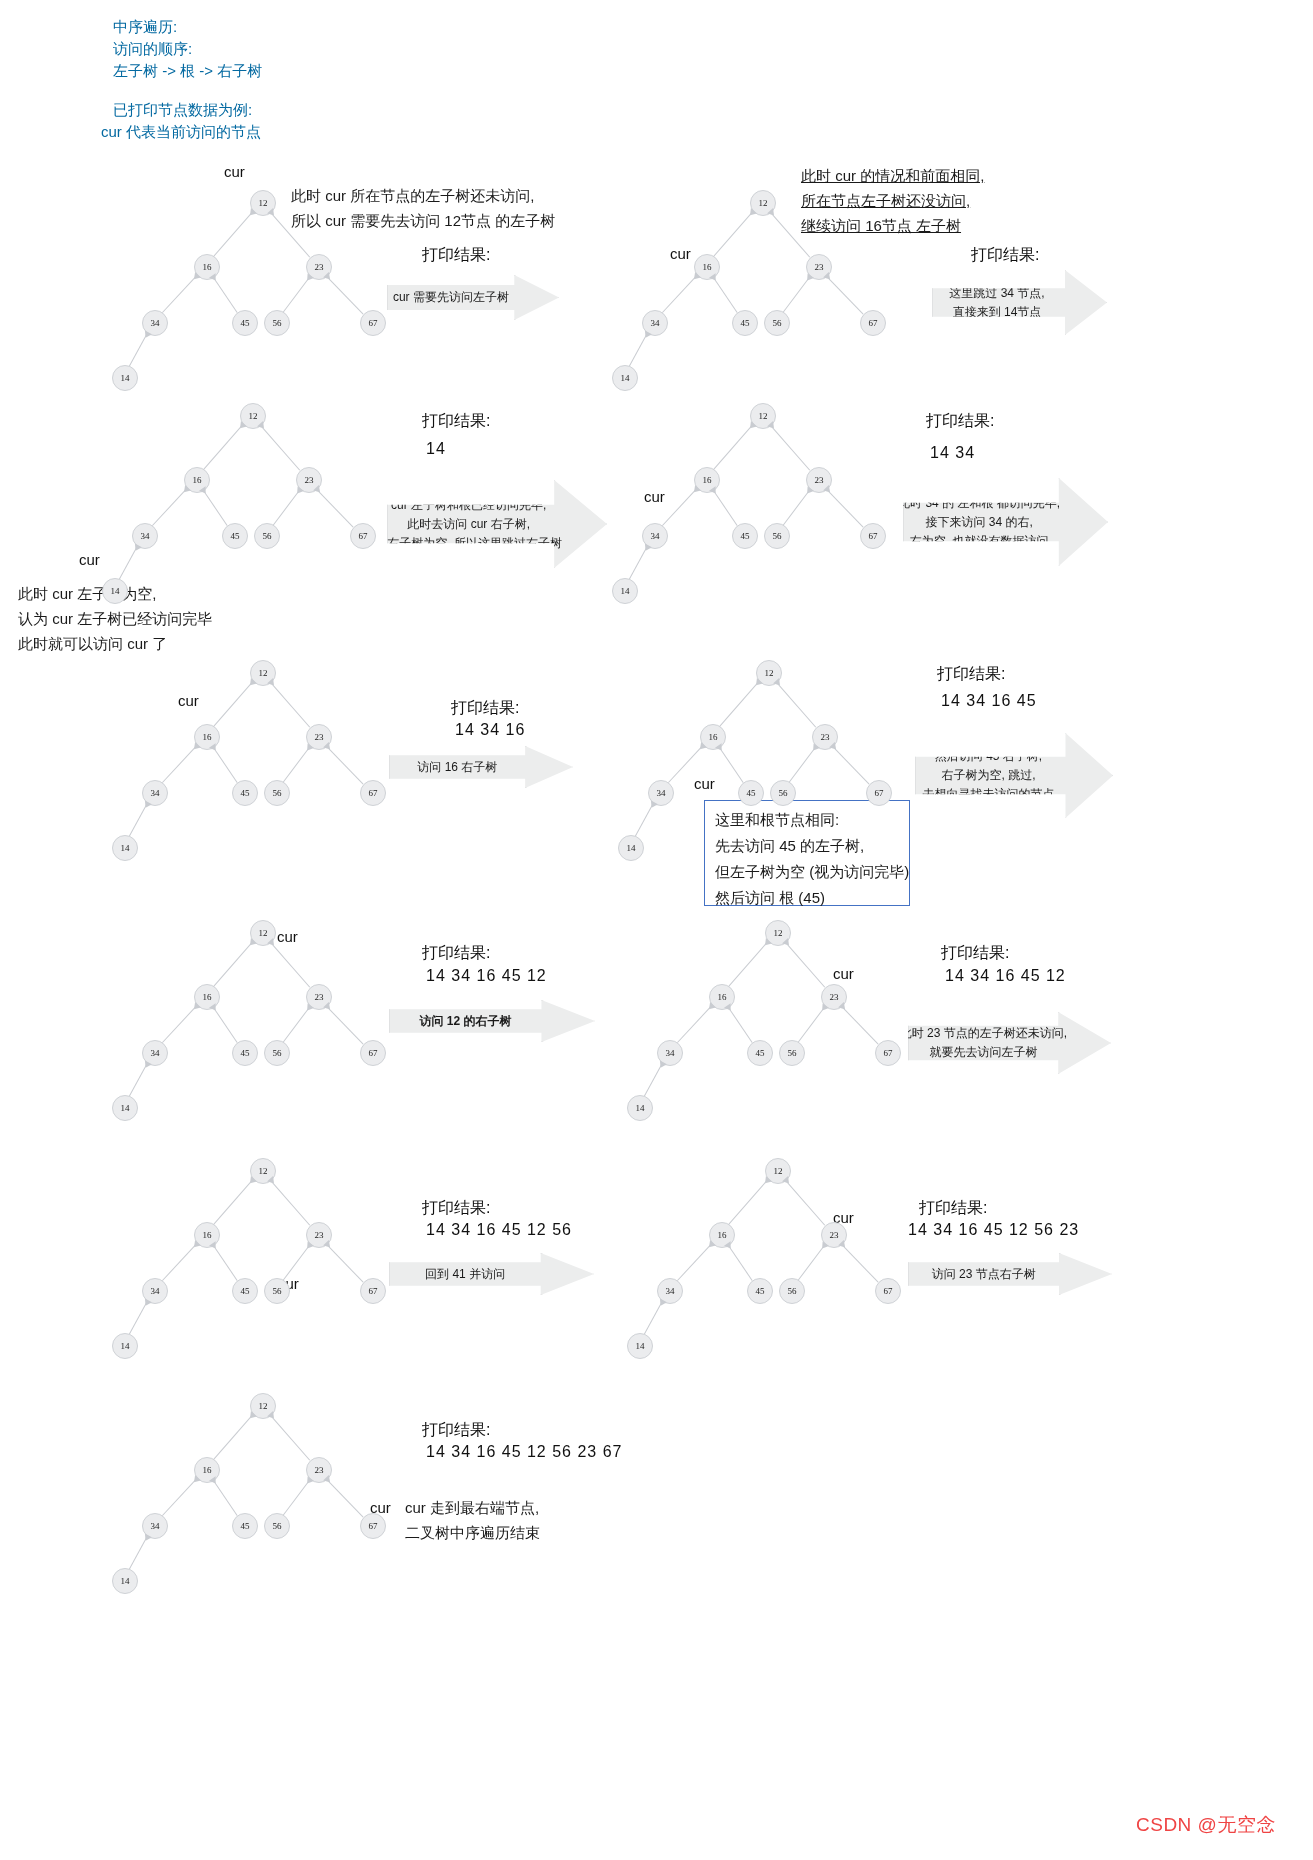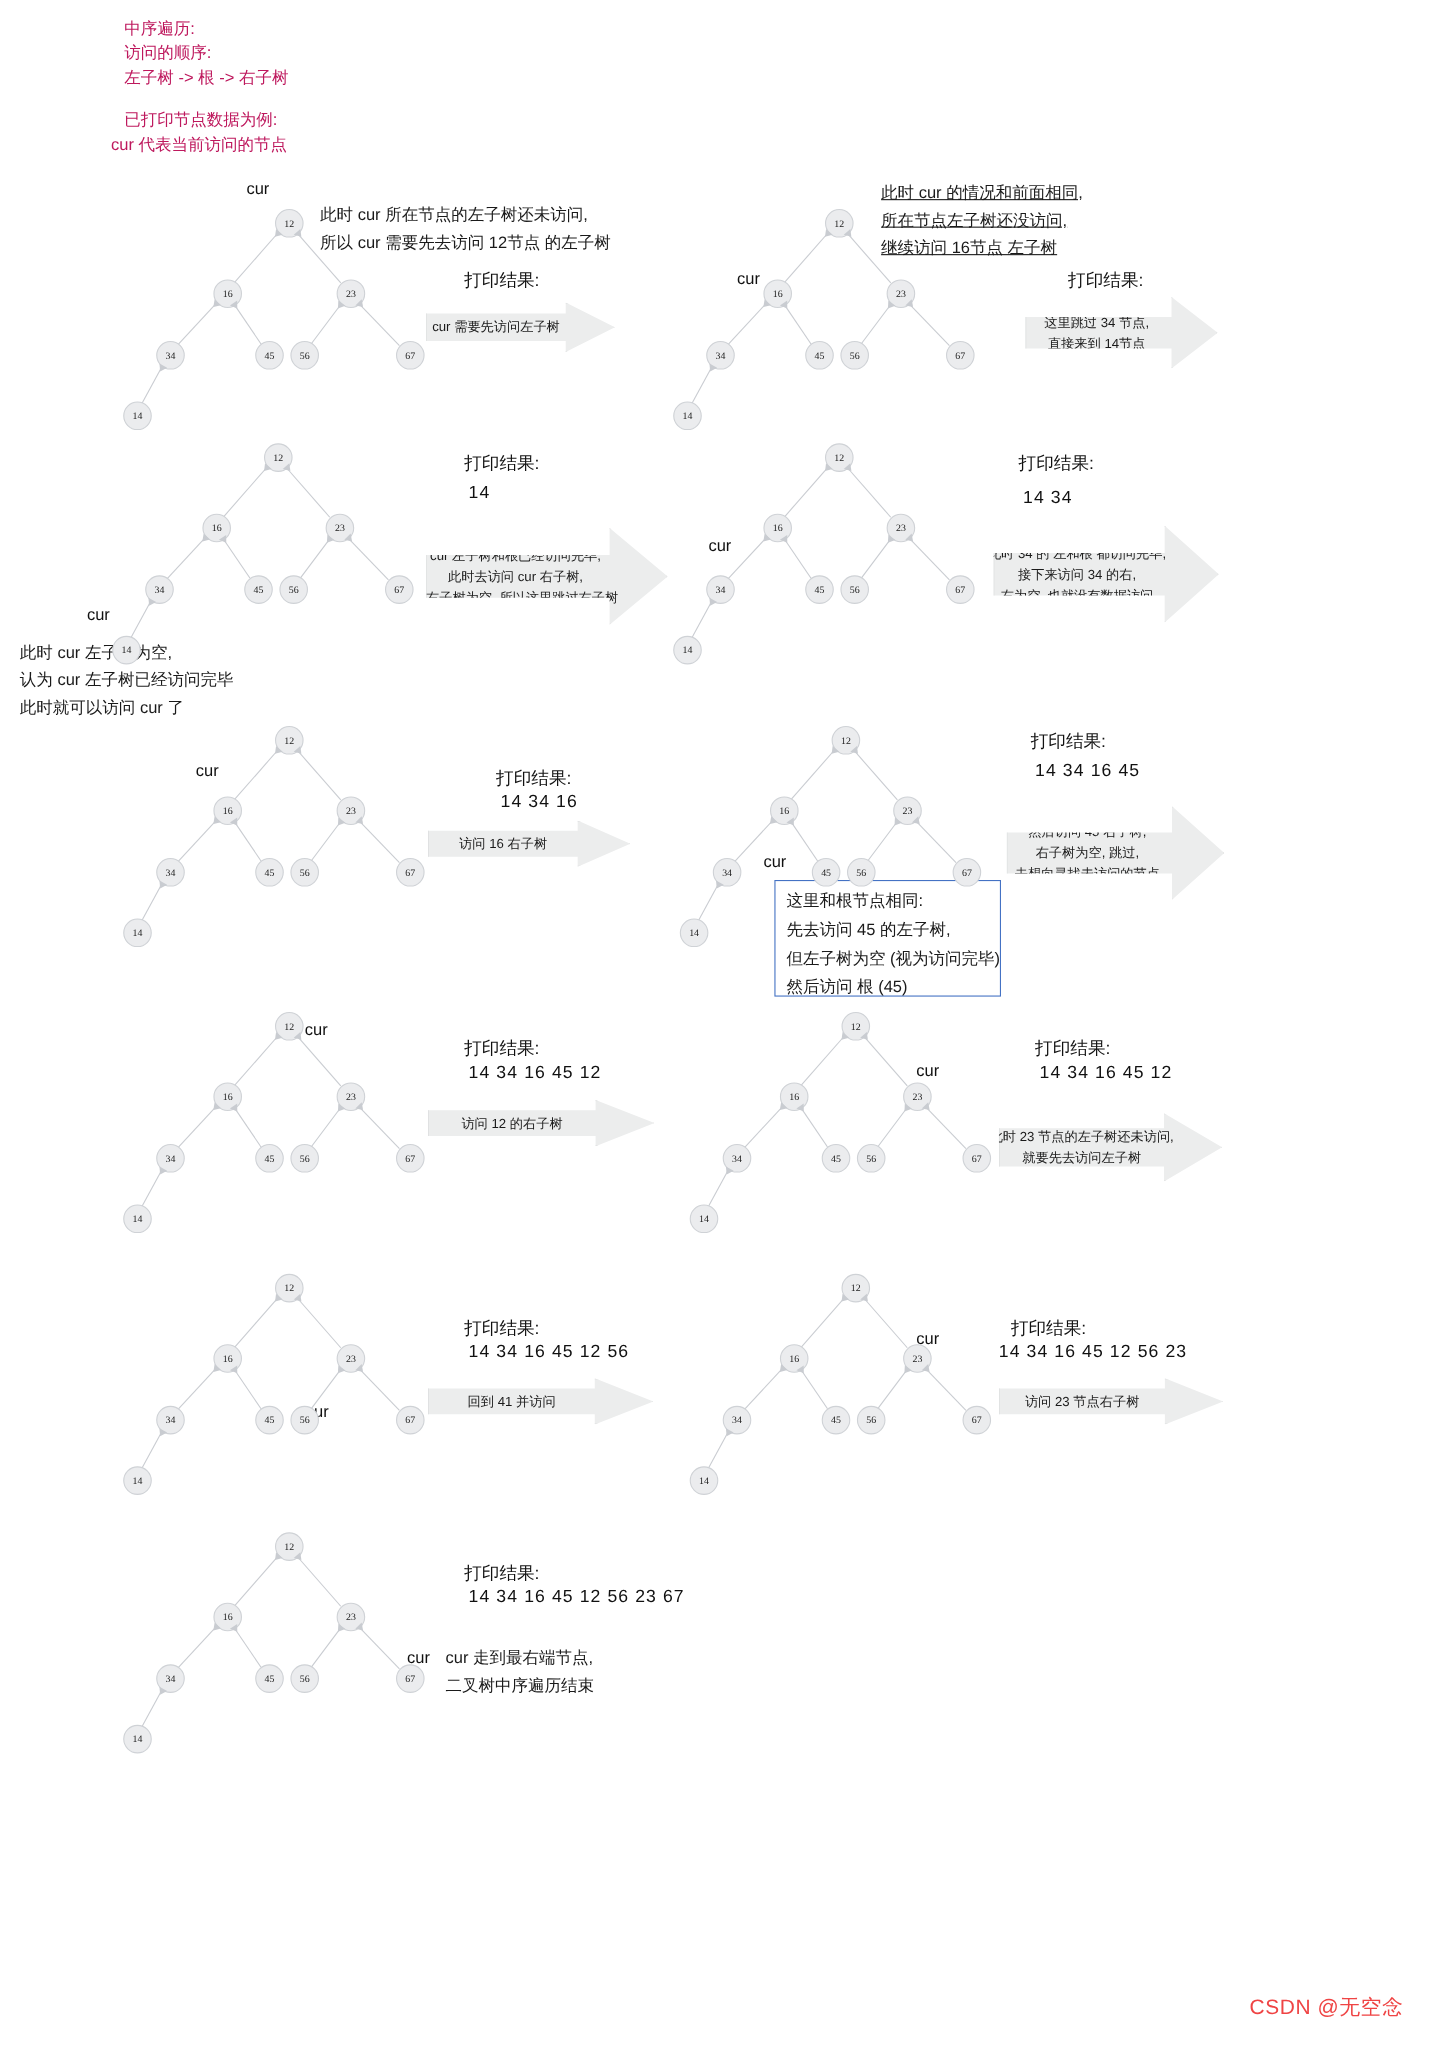--- a/index.html
+++ b/index.html
@@ -1,19 +1,19 @@
 <!DOCTYPE html>
 <html><head>
 <meta charset="utf-8">
 <style>
   html,body{margin:0;padding:0;background:#fff;}
   body{width:1313px;height:1860px;position:relative;
        font-family:"Liberation Sans","DejaVu Sans",sans-serif;color:#222;}
   .abs{position:absolute;}
-  .hdr{font-size:15px;line-height:22px;color:#be185d;white-space:pre;}
+  .hdr{font-size:15px;line-height:22px;color:#0369a1;white-space:pre;}
   .note{font-size:15px;line-height:25px;color:#1a1a1a;white-space:pre;}
   .cur{font-size:15px;color:#111;font-family:"Liberation Sans",sans-serif;}
   .result-lbl{font-size:16px;color:#111;}
   .result-val{font-size:16px;color:#111;letter-spacing:1px;}
 
   
   .tree{position:absolute;width:260px;height:215px;}
   .node{position:absolute;width:24px;height:24px;border-radius:50%;
         background:#ebecee;border:1px solid #cfd2d6;
         font-size:9px;color:#222;display:flex;align-items:center;
@@ -270,21 +270,21 @@
     <div class="node" style="left: 184px; top: 72px;">23</div>
     <div class="node" style="left: 20px; top: 128px;">34</div>
     <div class="node" style="left: 110px; top: 128px;">45</div>
     <div class="node" style="left: 142px; top: 128px;">56</div>
     <div class="node" style="left: 238px; top: 128px;">67</div>
     <div class="node" style="left: -10px; top: 183px;">14</div>
   </div>
 <div class="abs cur" style="left:277px;top:928px;">cur</div>
 <div class="abs result-lbl" style="left:422px;top:943px;">打印结果:</div>
 <div class="abs result-val" style="left:426px;top:967px;">14  34  16  45  12</div>
-<div class="barrow" style="left:389px;top:1000px;width:206px;height:42px;">
+<div class="barrow" style="left:389px;top:1000px;width:206px;height:42px;font-weight:bold;">
   <span>访问 12 的右子树</span>
 </div>
 
 <div class="tree" style="left:637px;top:912px;">
     <div class="edge" style="left: 132.098px; top: 29.0309px; width: 61.0412px; transform: rotate(2.28963rad);"></div>
     <div class="arrowhead" style="left: 126.122px; top: 28.2887px; transform: rotate(0.71883rad);"></div>
     <div class="edge" style="left: 147.902px; top: 29.0309px; width: 61.0412px; transform: rotate(0.851966rad);"></div>
     <div class="arrowhead" style="left: 145.878px; top: 28.2887px; transform: rotate(-0.71883rad);"></div>
     <div class="edge" style="left: 75.8346px; top: 92.7935px; width: 52.4199px; transform: rotate(2.31917rad);"></div>
     <div class="arrowhead" style="left: 69.7932px; top: 91.9919px; transform: rotate(0.748378rad);"></div>

